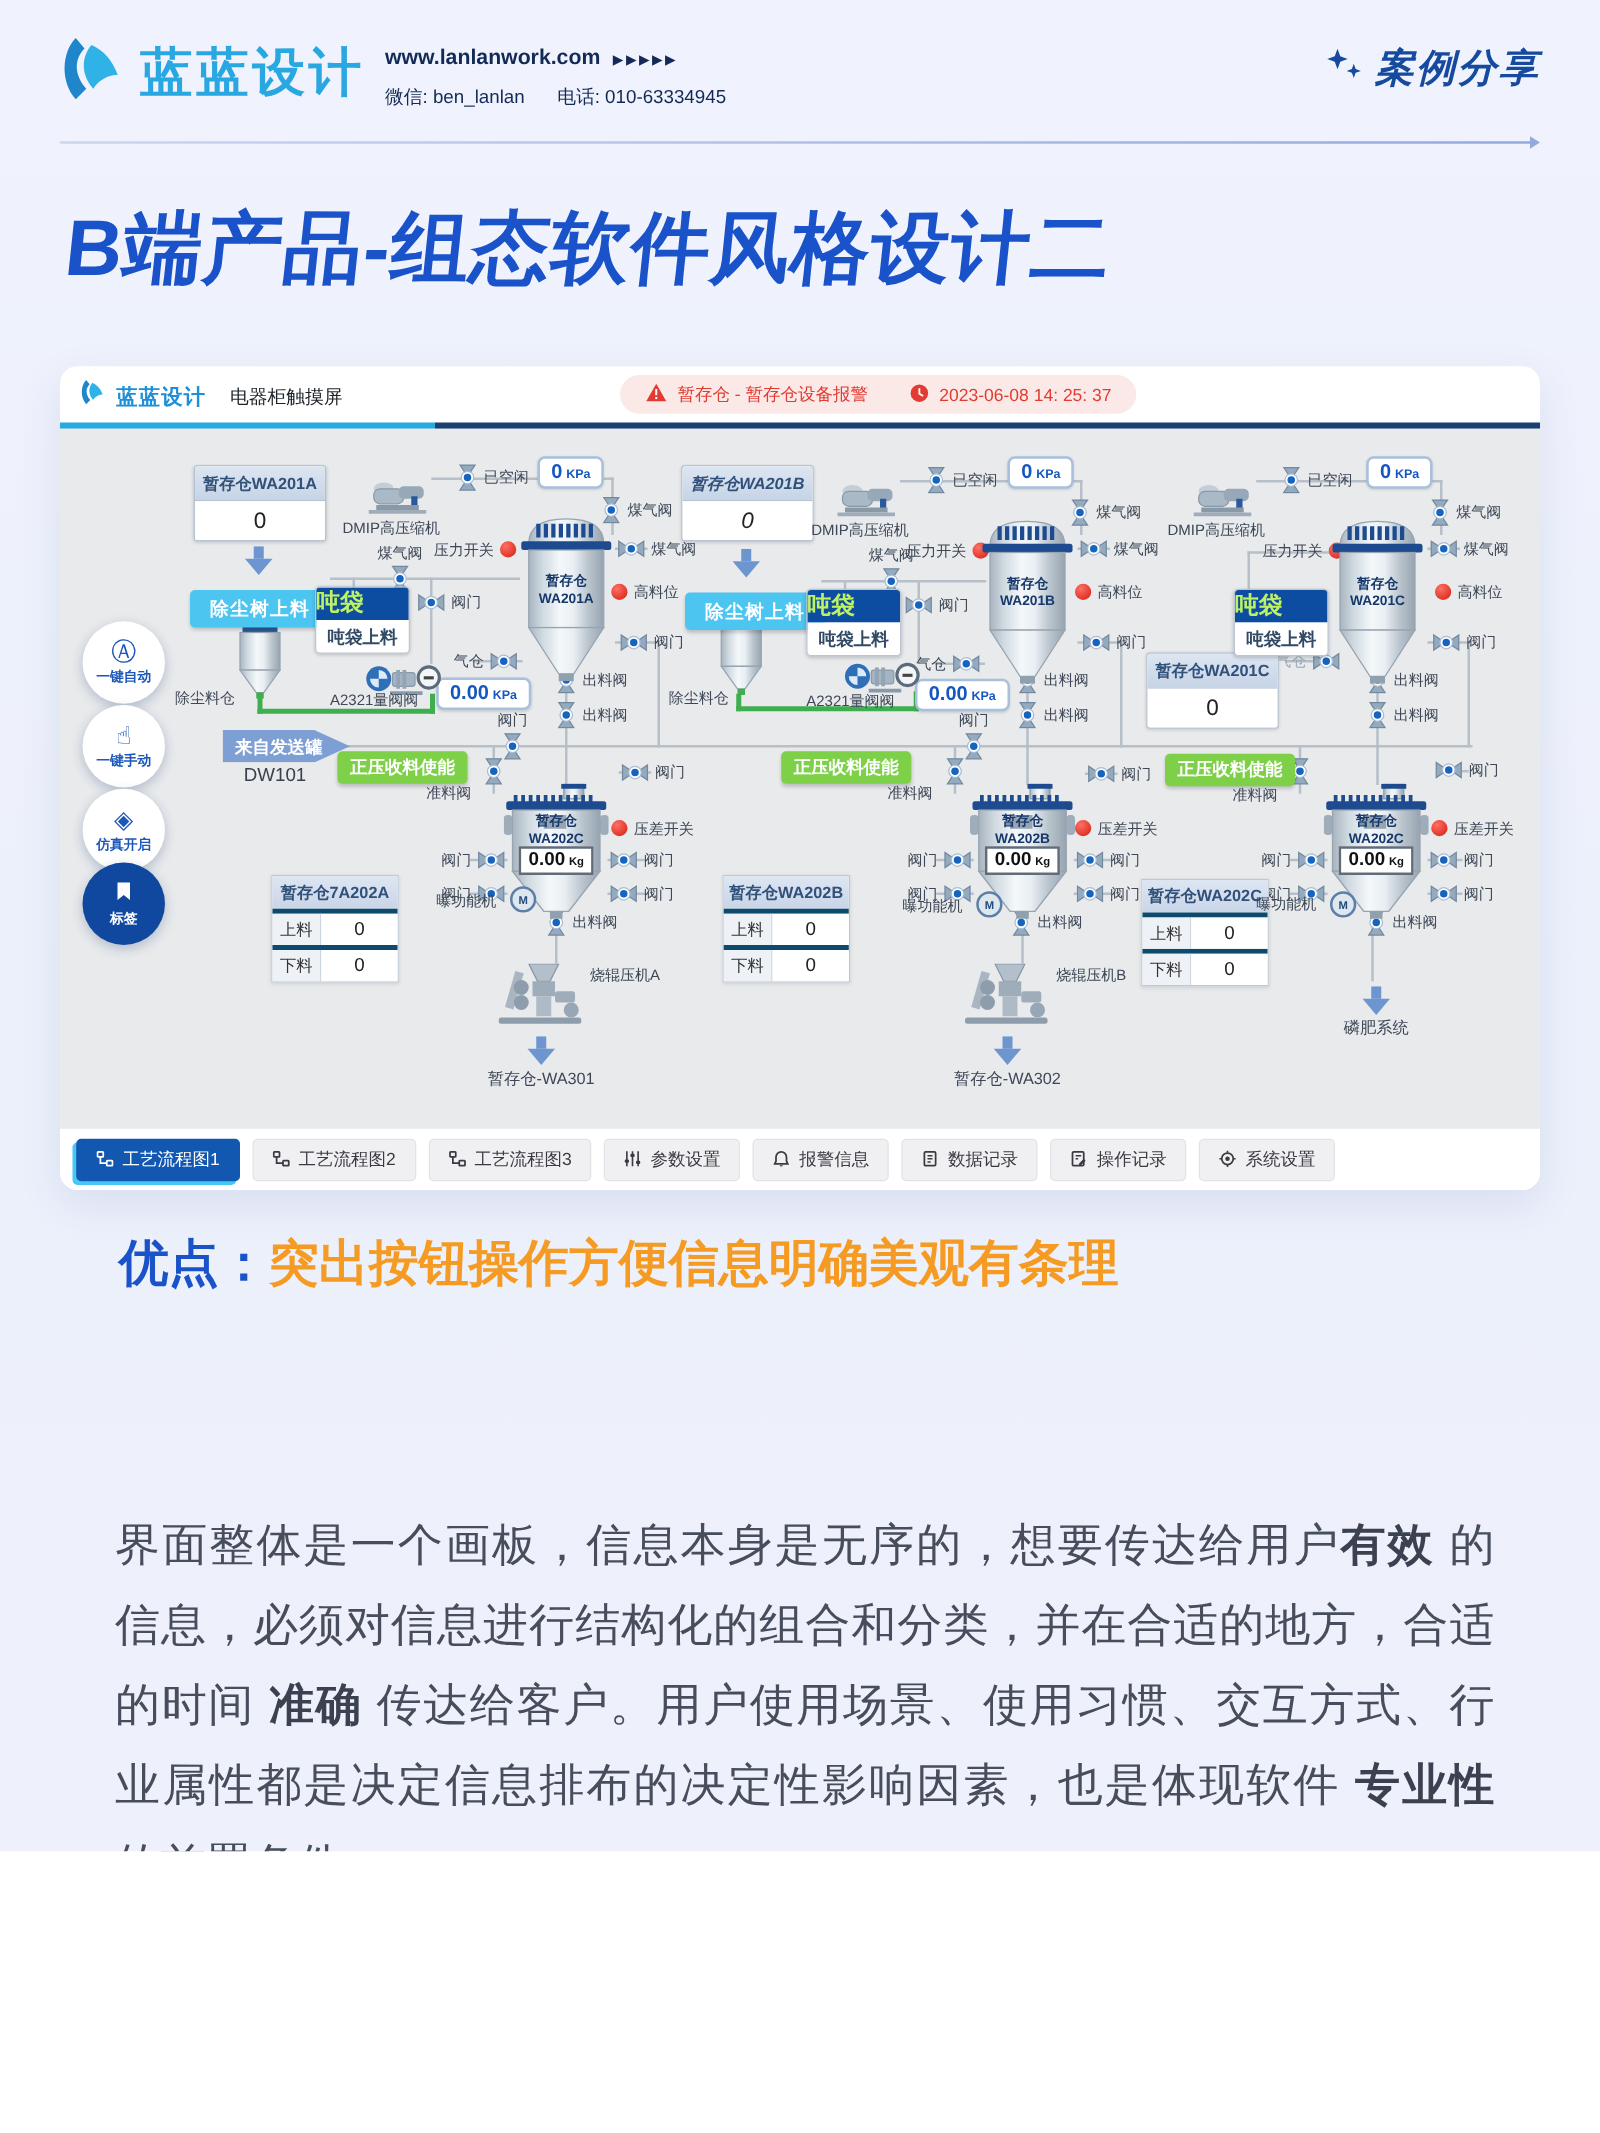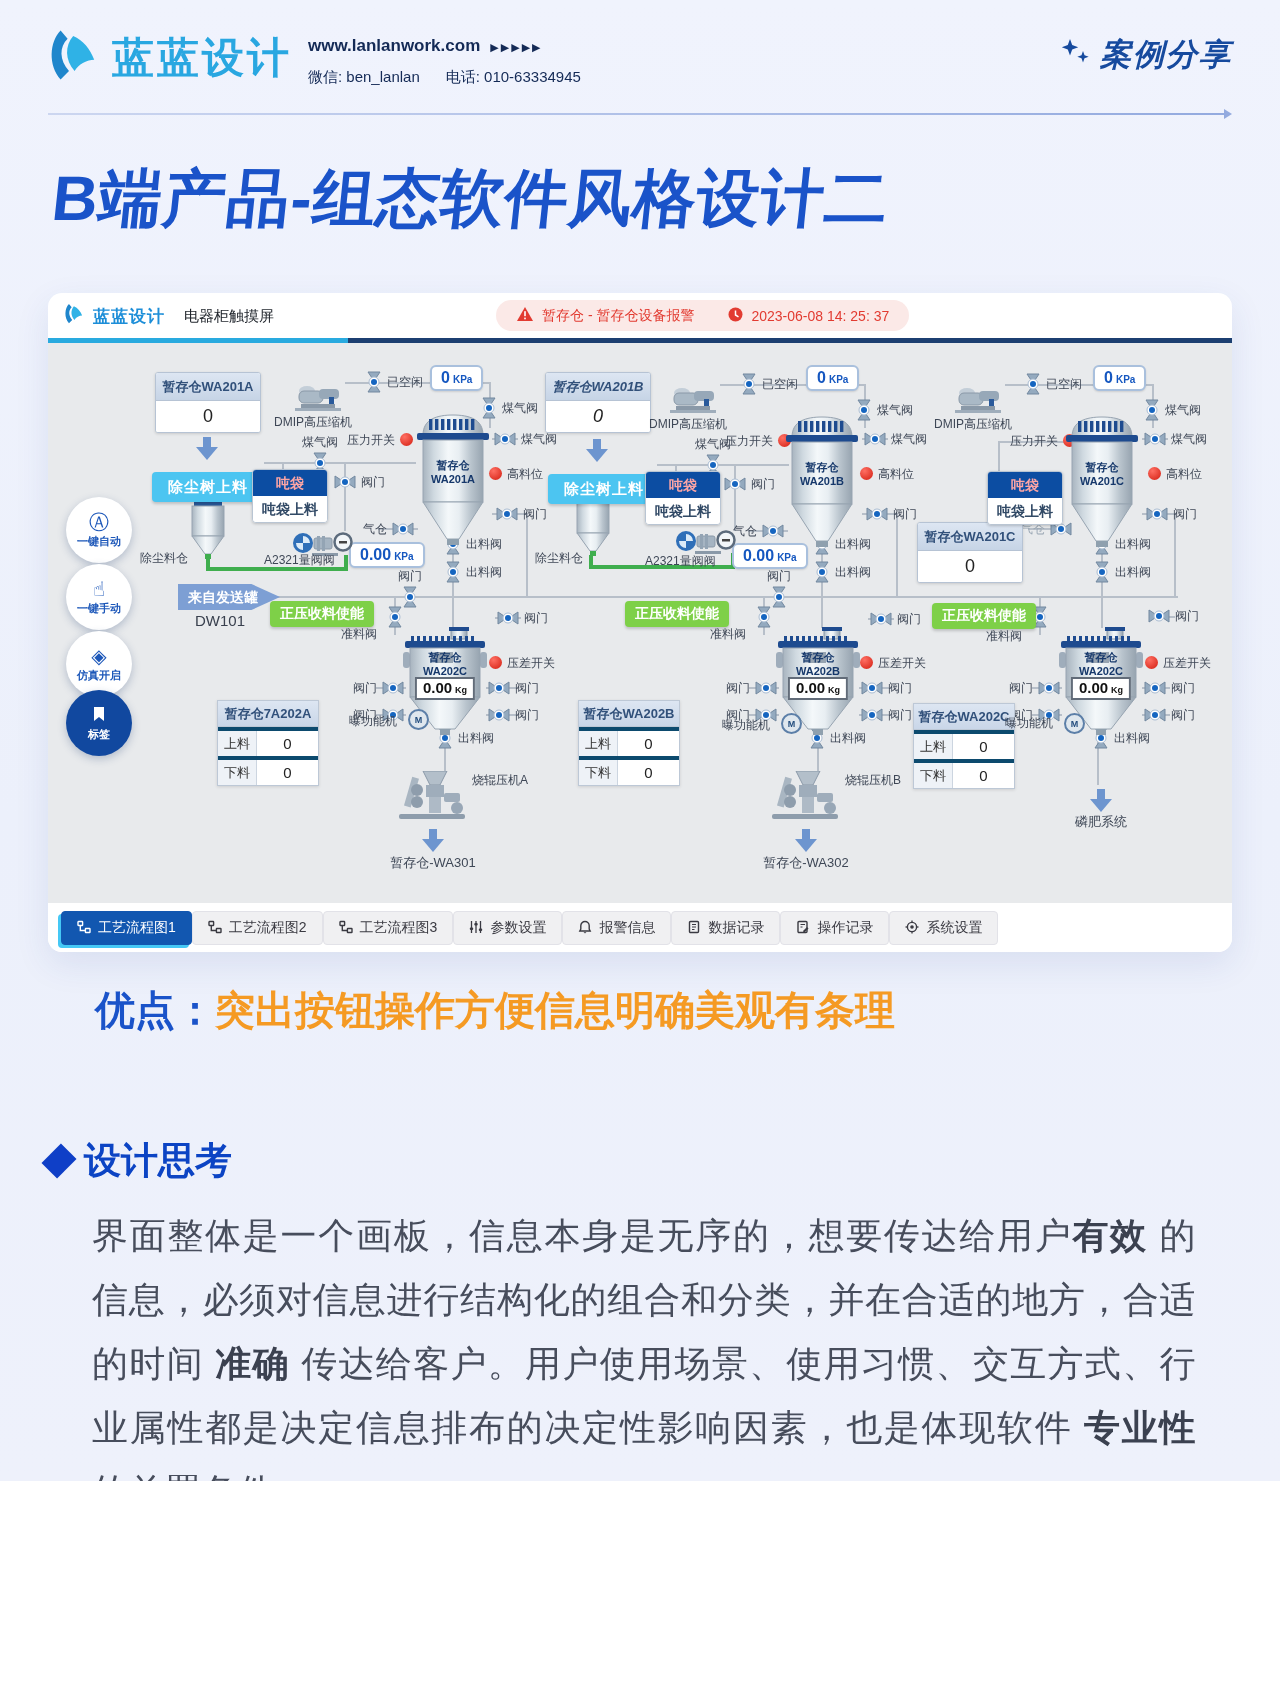--- a/index.html
+++ b/index.html
@@ -58,37 +58,37 @@
   .ptable{width:100px;border:1px solid #bdc8d6;background:#fff;box-shadow:0 1px 3px rgba(0,0,0,.12)}
   .ptable .hd{height:25px;background:linear-gradient(#dde6f2,#c9d6e8);font-size:13px;font-weight:700;line-height:25px;color:#31507a;text-align:center;border-bottom:1px solid #bdc8d6}
   .ptable .row{display:flex;border-top:4px solid #0c4a6e}
   .ptable .row:first-of-type{border-top:none}
   .ptable .k{width:38px;background:#eef2f7;font-size:13px;line-height:25px;text-align:center;color:#333;border-right:1px solid #ccd5e0}
   .ptable .val{flex:1;font-size:15px;line-height:25px;text-align:center;color:#222;background:#fff}
   .btn{display:flex;align-items:center;justify-content:center;color:#fff;font-weight:700;border-radius:4px;box-shadow:0 2px 3px rgba(0,0,0,.18);cursor:pointer}
   .btn.cyan{background:#4cc5f1;font-size:15px;letter-spacing:1px}
   .btn.green{background:#7ed048;font-size:14px}
   .bgrp{width:74px;border-radius:4px;overflow:hidden;box-shadow:0 1px 3px rgba(0,0,0,.2);border:1px solid #b9c5d3;cursor:pointer}
-  .bgrp .t{height:26px;background:#0c4da2;color:#fca5a5;font-size:14px;font-weight:700;line-height:26px;text-align:center}
+  .bgrp .t{height:26px;background:#0c4da2;color:#bef264;font-size:19px;font-weight:700;line-height:26px;text-align:left}
   .bgrp .b{height:26px;background:#fff;color:#324a66;font-size:14px;font-weight:700;line-height:26px;text-align:center}
   .tkname{position:absolute;left:0;width:100%;text-align:center;font-size:11px;font-weight:800;color:#16386b;line-height:1.25}
   .kgbox{position:absolute;left:50%;transform:translateX(-50%);display:flex;align-items:baseline;gap:3px;background:#fff;border:2px solid #626c79;padding:1px 6px}
   .kgbox b{font-size:15px;font-weight:800;color:#111;line-height:1.1}
   .kgbox i{font-size:9px;font-weight:700;font-style:normal;color:#111}
   .motor{width:17px;height:17px;border-radius:50%;background:#dfe7ee;border:2px solid #5c7fa8;font-size:9px;font-weight:800;color:#234d7e;display:flex;align-items:center;justify-content:center}
   .alab{width:92px;height:26px;background:#7d9fd4;color:#fff;font-size:14px;font-weight:700;line-height:26px;padding-left:10px;clip-path:polygon(0 0,72% 0,100% 50%,72% 100%,0 100%)}
   .alab-sub{position:absolute;top:28px;left:4px;width:76px;text-align:center;font-size:15px;color:#39404e}
   .circlebtn{position:absolute;left:18px;width:66px;height:66px;border-radius:50%;background:#fff;box-shadow:0 3px 9px rgba(40,70,120,.28);display:flex;flex-direction:column;align-items:center;justify-content:center;gap:1px;cursor:pointer}
   .circlebtn .ic{font-size:20px;color:#1c57b9;line-height:1.05}
   .circlebtn .lb{font-size:11px;font-weight:700;color:#1c57b9}
   .circlebtn.dark{background:#11489f}
   .circlebtn.dark .lb{color:#fff}
 
   
-  .tabbar{display:flex;align-items:center;padding:8px 13px;background:#fff}
+  .tabbar{display:flex;gap:10px;align-items:center;padding:8px 13px;background:#fff}
   .tab{display:flex;align-items:center;gap:7px;height:34px;padding:0 15px;border-radius:4px;background:#f0f0f2;border:1px solid #e2e2e8;color:#3a3a42;font-size:14px;font-family:inherit;cursor:pointer}
   .tab svg{flex:none}
   .tab.on{background:#1257b0;border-color:#1257b0;color:#fff;box-shadow:-3px 3px 0 0 #45c8f5}
 
   
   .adv{position:absolute;left:95px;top:983px;font-size:40px;font-weight:800;white-space:nowrap}
   .adv .lab{color:#1a53c9}
   .adv .it{color:#f59a23;}
   .think-h{position:absolute;left:48px;top:1136px;display:flex;align-items:center;gap:14px}
   .think-h .dia{width:22px;height:22px;background:#0f3fc7;transform:rotate(45deg) scaleY(1.25)}
@@ -932,19 +932,15 @@
             </svg></span>
           <span>系统设置</span>
         </button>
       </div>
   </div>
 
   <div class="adv">
     <span class="lab">优点：</span><span id="adv-items"><span class="it">突出按钮</span><span class="it">操作方便</span><span class="it">信息明确</span><span class="it">美观有条理</span></span>
   </div>
 
-  <div class="think-h">
-    <span class="dia"></span>
-    <span class="tx">设计思考</span>
-  </div>
   <div class="para" id="para"><span>界面整体是一个画板，信息本身是无序的，想要传达给用户</span><b>有效</b><span> 的信息，必须对信息进行结构化的组合和分类，并在合适的地方，合适的时间 </span><b>准确</b><span> 传达给客户。用户使用场景、使用习惯、交互方式、行业属性都是决定信息排布的决定性影响因素，也是体现软件 </span><b>专业性</b><span> 的前置条件。</span></div>
 
 </div>
 
 </body></html>

